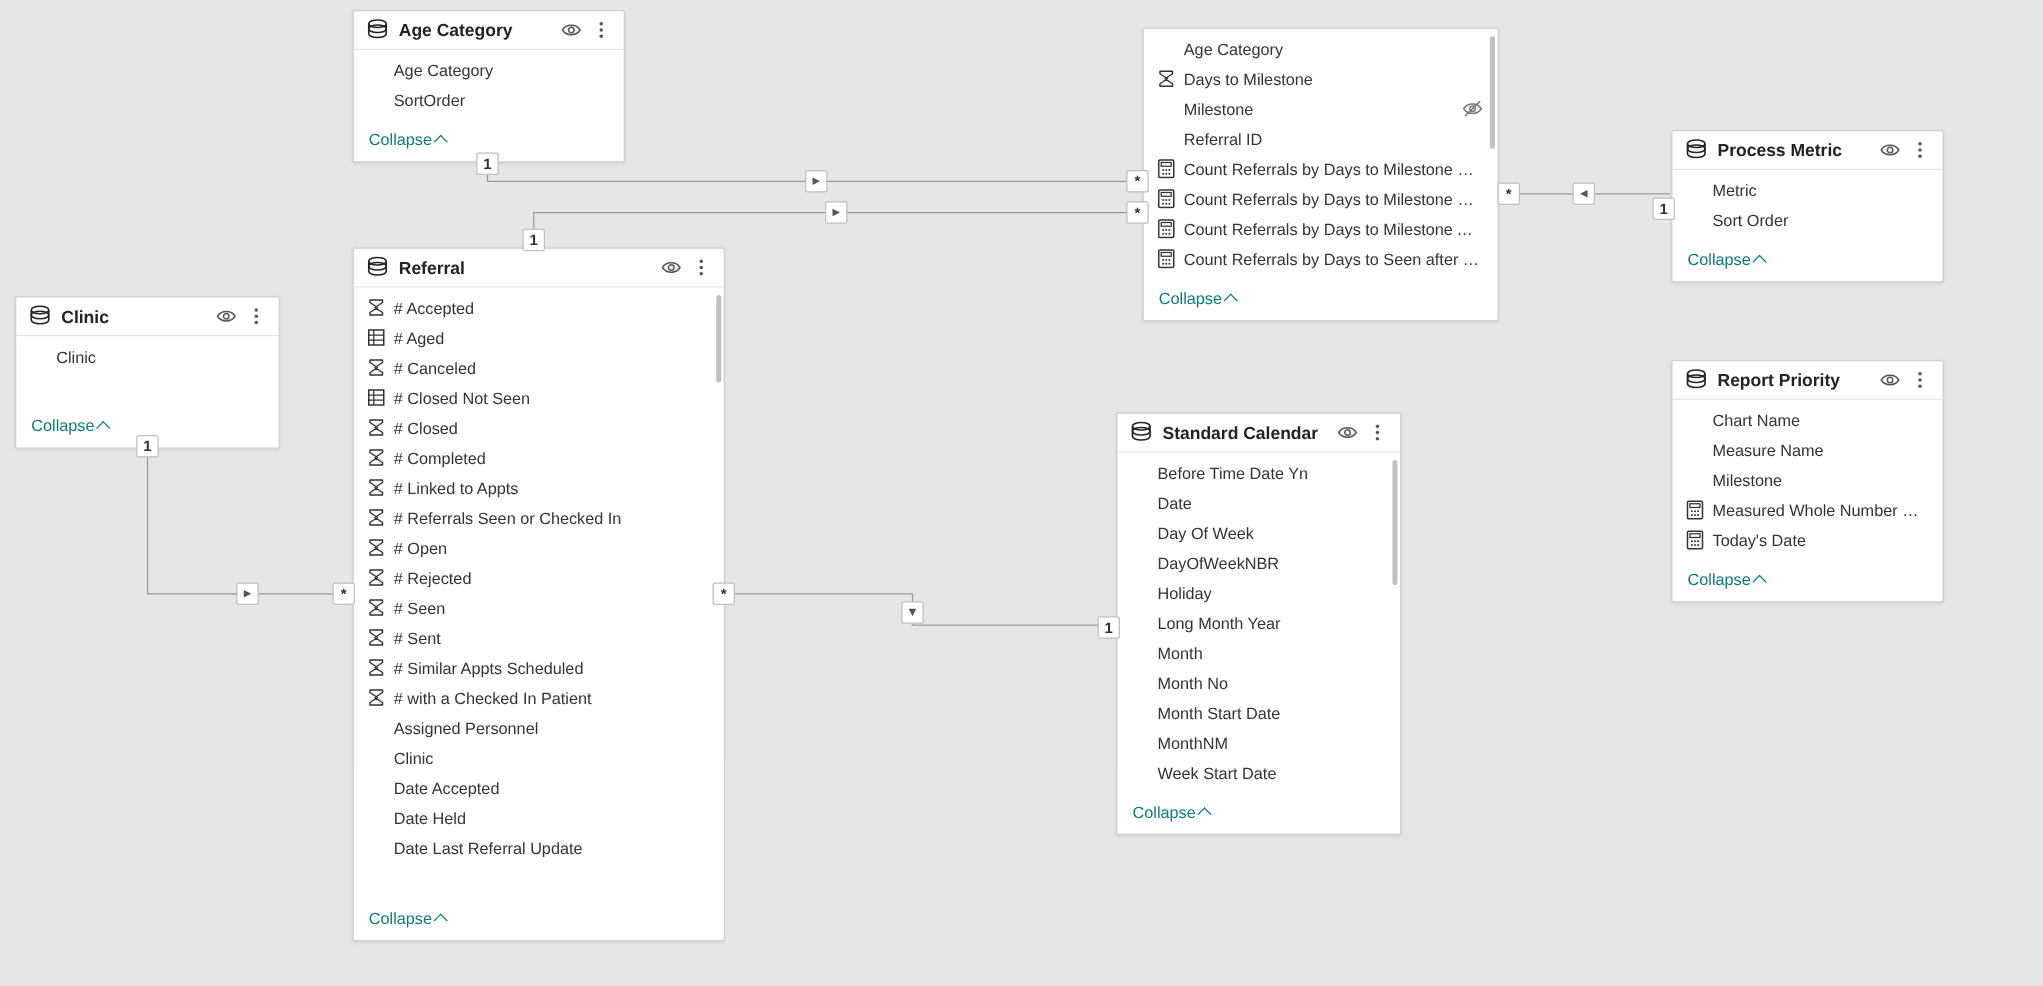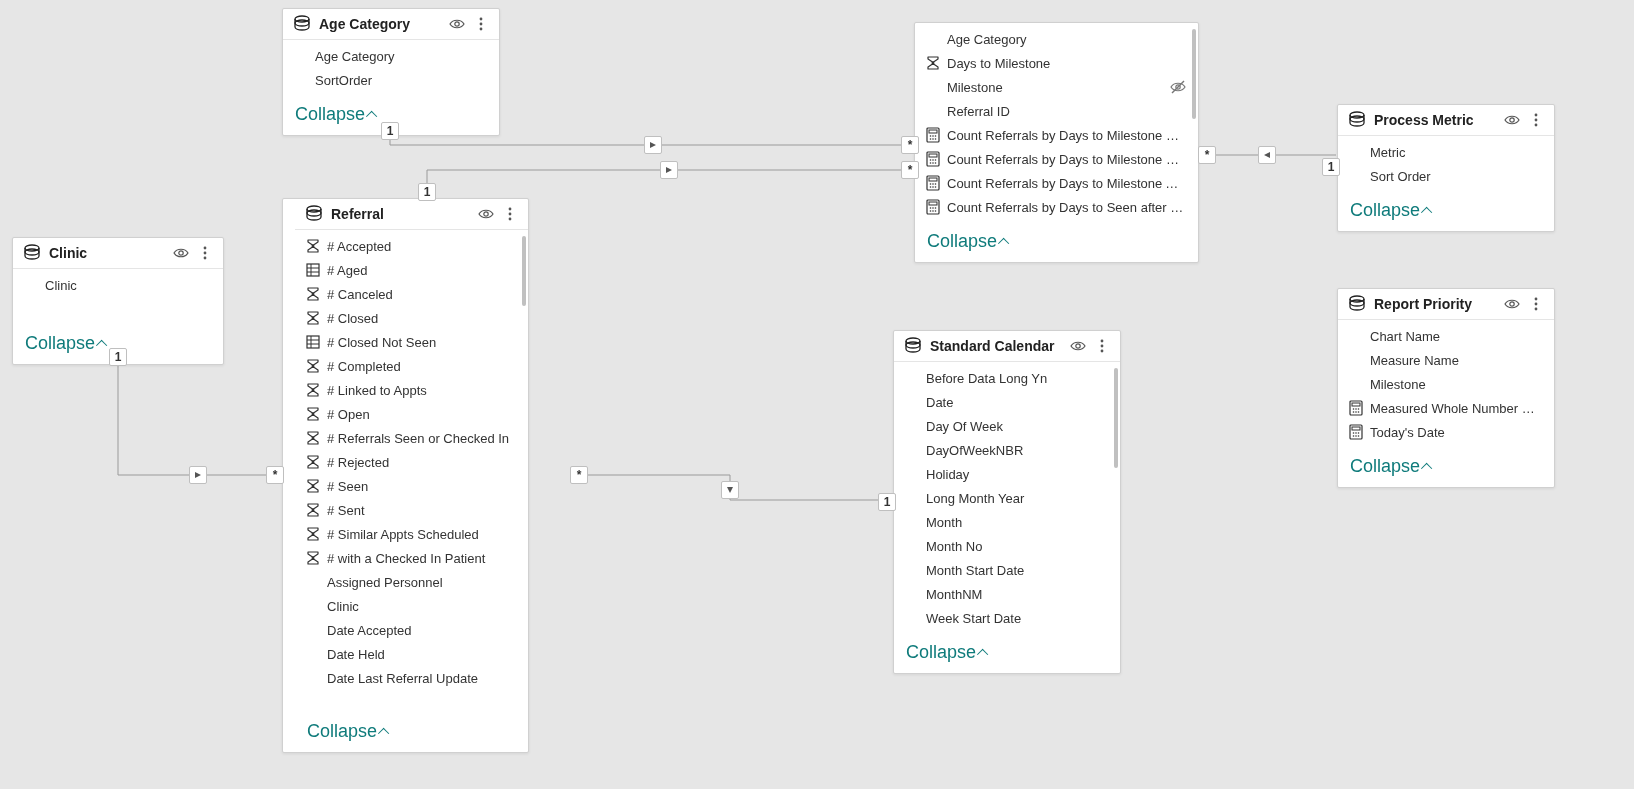--- a/index.html
+++ b/index.html
@@ -100,21 +100,21 @@
     color: #333;
   }
   .field-trailing {
     width: 16px; height: 16px;
     color: #666;
     flex-shrink: 0;
   }
   .card-footer {
     padding: 8px 12px 10px;
     color: #0f7b7b;
-    font-size: 18px;
+    font-size: 13px;
     cursor: pointer;
     display: flex;
     align-items: center;
     gap: 4px;
   }
   .chevron-up {
     display: inline-block;
     width: 8px; height: 8px;
     border-left: 1.5px solid #0f7b7b;
     border-top: 1.5px solid #0f7b7b;
@@ -304,21 +304,21 @@
         <span class="field-icon blank"></span>
         <span class="field-label">.</span>
       </div>
   </div>
   <div class="card-footer">
       <span>Collapse</span>
       <span class="chevron-up"></span>
     </div>
 </div>
 
-<div class="card" style="left:282px; top:198px; width:247px; height:555px;padding-left:12px;">
+<div class="card" style="left:282px; top:198px; width:298px; height:555px;">
   <div class="card-header">
     <svg class="db-icon">
         <use href="#sym-db"></use>
       </svg>
     <span class="card-title">Referral</span>
     <div class="header-actions">
       <svg class="eye-icon">
           <use href="#sym-eye"></use>
         </svg>
       <svg class="more-icon">
@@ -348,64 +348,64 @@
         <span class="field-icon">
           <svg viewBox="0 0 16 16">
             <use href="#sym-sigma"></use>
           </svg>
         </span>
         <span class="field-label"># Canceled</span>
       </div>
       <div class="field">
         <span class="field-icon">
           <svg viewBox="0 0 16 16">
+            <use href="#sym-hier"></use>
+          </svg>
+        </span>
+        <span class="field-label"># Closed Not Seen</span>
+      </div>
+      <div class="field">
+        <span class="field-icon">
+          <svg viewBox="0 0 16 16">
             <use href="#sym-sigma"></use>
           </svg>
         </span>
         <span class="field-label"># Closed</span>
       </div>
       <div class="field">
         <span class="field-icon">
           <svg viewBox="0 0 16 16">
-            <use href="#sym-hier"></use>
-          </svg>
-        </span>
-        <span class="field-label"># Closed Not Seen</span>
-      </div>
-      <div class="field">
-        <span class="field-icon">
-          <svg viewBox="0 0 16 16">
             <use href="#sym-sigma"></use>
           </svg>
         </span>
         <span class="field-label"># Completed</span>
       </div>
       <div class="field">
         <span class="field-icon">
           <svg viewBox="0 0 16 16">
             <use href="#sym-sigma"></use>
           </svg>
         </span>
         <span class="field-label"># Linked to Appts</span>
       </div>
       <div class="field">
         <span class="field-icon">
           <svg viewBox="0 0 16 16">
             <use href="#sym-sigma"></use>
           </svg>
         </span>
+        <span class="field-label"># Referrals Seen or Checked In</span>
+      </div>
+      <div class="field">
+        <span class="field-icon">
+          <svg viewBox="0 0 16 16">
+            <use href="#sym-sigma"></use>
+          </svg>
+        </span>
         <span class="field-label"># Open</span>
-      </div>
-      <div class="field">
-        <span class="field-icon">
-          <svg viewBox="0 0 16 16">
-            <use href="#sym-sigma"></use>
-          </svg>
-        </span>
-        <span class="field-label"># Referrals Seen or Checked In</span>
       </div>
       <div class="field">
         <span class="field-icon">
           <svg viewBox="0 0 16 16">
             <use href="#sym-sigma"></use>
           </svg>
         </span>
         <span class="field-label"># Rejected</span>
       </div>
       <div class="field">
@@ -544,21 +544,21 @@
         </svg>
       <svg class="more-icon">
           <use href="#sym-more"></use>
         </svg>
     </div>
   </div>
   <div class="card-body" id="cal-body">
     <div class="scroll-indicator" style="height:100px;"></div>
   <div class="field">
         <span class="field-icon blank"></span>
-        <span class="field-label">Before Data Long Yn</span>
+        <span class="field-label">Before Time Date Yn</span>
       </div>
       <div class="field">
         <span class="field-icon blank"></span>
         <span class="field-label">Date</span>
       </div>
       <div class="field">
         <span class="field-icon blank"></span>
         <span class="field-label">Day Of Week</span>
       </div>
       <div class="field">

